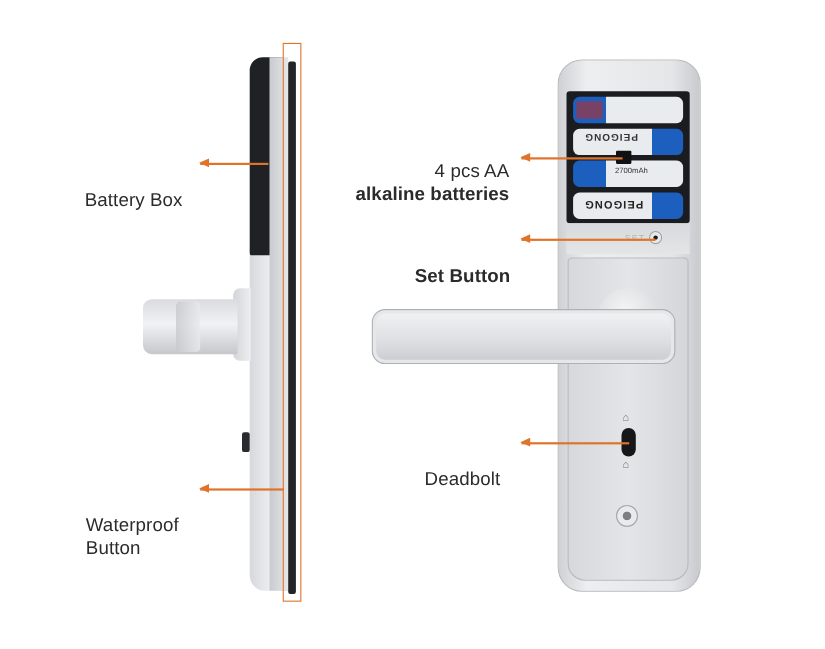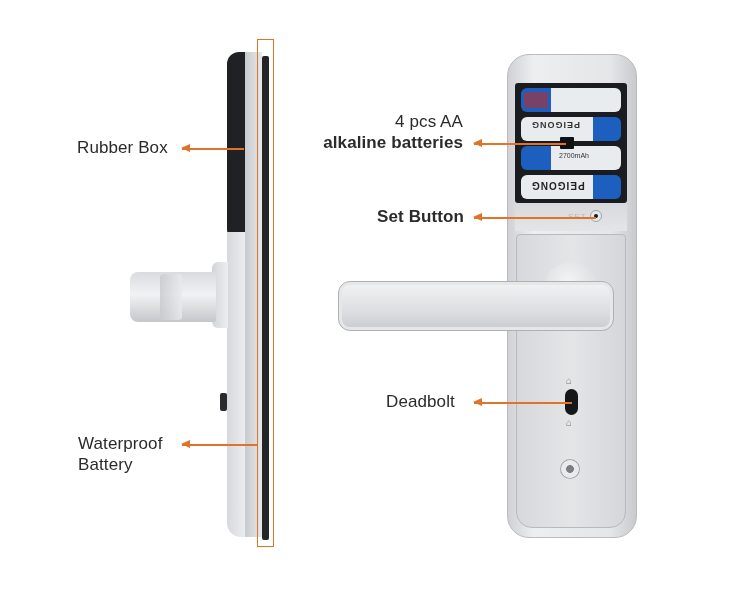--- a/index.html
+++ b/index.html
@@ -1,17 +1,17 @@
 <!DOCTYPE html>
 <html><head>
 <meta charset="utf-8">
 <style>
   html, body { margin:0; padding:0; background:#ffffff; }
   body { width:750px; height:590px; position:relative; overflow:hidden; font-family:"Liberation Sans", "DejaVu Sans", sans-serif; }
-  .label { position:absolute; color:#2b2b2b; font-size:17px; line-height:20px; white-space:nowrap; letter-spacing:0.1px; }
+  .label { position:absolute; color:#2b2b2b; font-size:17px; line-height:20px; white-space:nowrap; letter-spacing:0.1px;margin-top:34px; }
   .label.right { text-align:right; }
   .arrow { position:absolute; height:1.5px; background:var(--accent); }
   .arrow::before { content:""; position:absolute; left:-1px; top:-4px; border-right:9px solid var(--accent); border-top:4.75px solid transparent; border-bottom:4.75px solid transparent; }
   .abs { position:absolute; }
 </style>
 </head>
 <body>
 
 <style>:root{--accent:#e0732a;}</style>
 
@@ -26,25 +26,25 @@
   <div class="abs" style="left:262px;top:56px;width:7px;height:484px;background:#232427;border-radius:2px;"></div>
 
   <div class="abs" style="left:257px;top:39px;width:17px;height:508px;border:1.5px solid var(--accent);box-sizing:border-box;"></div>
 
   <div class="abs" style="left:220px;top:393px;width:7px;height:18px;background:#2a2b2e;border-radius:2px;"></div>
 
   <div class="abs" style="left:212px;top:262px;width:16px;height:66px;background:linear-gradient(90deg,#d3d5d8,#eceef0);border-radius:6px 0 0 6px;"></div>
   <div class="abs" style="left:130px;top:272px;width:86px;height:50px;background:linear-gradient(180deg,#d9dbde,#f1f2f4 45%,#c5c7ca);border-radius:8px 2px 2px 8px;"></div>
   <div class="abs" style="left:160px;top:274px;width:22px;height:46px;background:linear-gradient(90deg,#c7c9cc,#e9eaec);border-radius:4px;opacity:.8;"></div>
 
-  <div class="label" style="left:77px;top:138px;">Rubber Box</div>
+  <div class="label" style="left:77px;top:138px;">Battery Box</div>
   <div class="arrow" style="left:182px;top:148px;width:62px;"></div>
 
   <div class="label" style="left:78px;top:434px;">Waterproof</div>
-  <div class="label" style="left:78px;top:455px;">Battery</div>
+  <div class="label" style="left:78px;top:455px;">Button</div>
   <div class="arrow" style="left:182px;top:444px;width:76px;"></div>
 </div>
 
 <div>
 
   <div class="abs" style="left:507px;top:54px;width:130px;height:484px;background:linear-gradient(90deg,#cfd1d4,#eceef0 20%,#e4e6e8 80%,#c8cacd);border-radius:22px;border:1.5px solid #b9bbbe;box-sizing:border-box;"></div>
 
   <div class="abs" style="left:515px;top:83px;width:112px;height:120px;background:#1b1c1f;border-radius:3px;"></div>
 
   <div class="abs" style="left:521px;top:88px;width:100px;height:24px;border-radius:6px;background:linear-gradient(90deg,#1d5fbf 0 30%,#e9ecee 30% 100%);">

